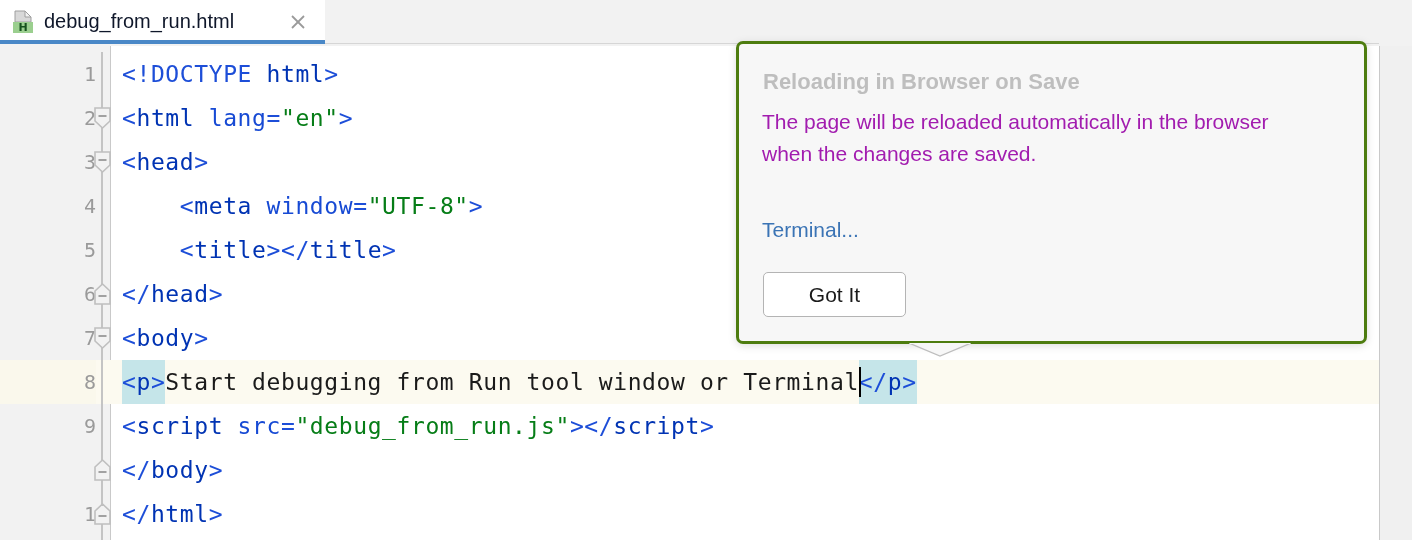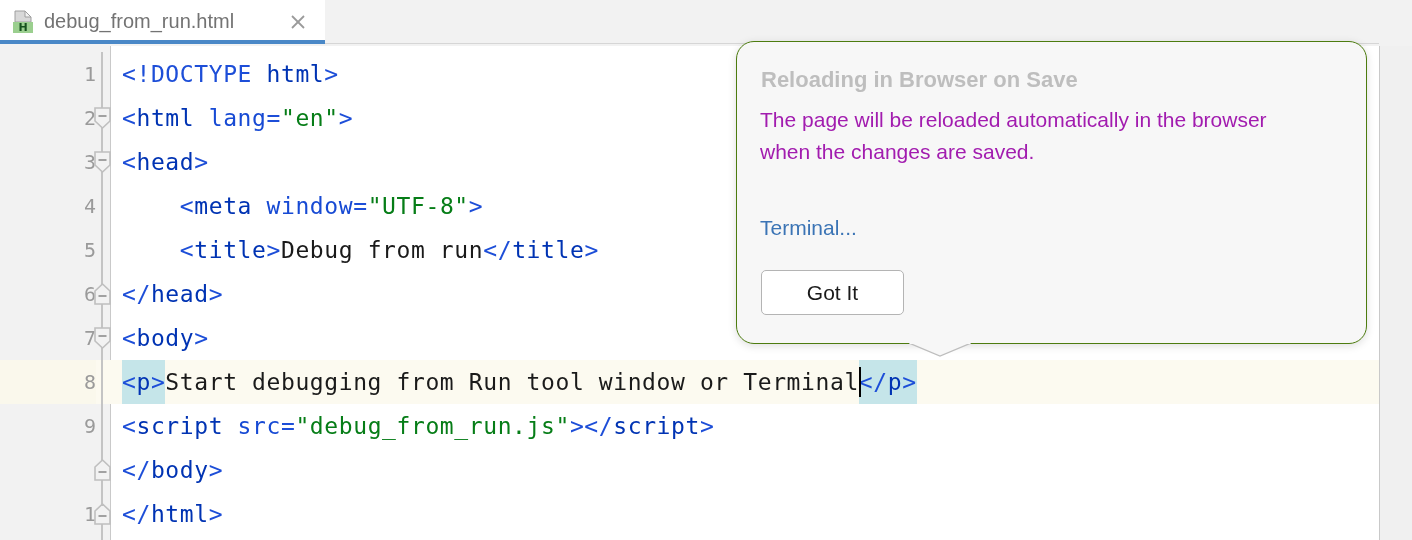--- a/index.html
+++ b/index.html
@@ -14,21 +14,21 @@
   
   .tabbar{position:absolute;left:0;top:0;width:1412px;height:46px;background:#F2F2F2;}
   .tab{
     position:absolute;left:0;top:0;width:325px;height:43px;
     background:#FFFFFF;display:flex;align-items:center;box-sizing:border-box;padding-left:12px;
   }
   .tab-underline{position:absolute;left:0;top:40px;width:325px;height:4px;background:#4A88C7;}
   .tab-icon{position:relative;width:22px;height:24px;flex:0 0 auto;margin-right:10px;}
   .tab-icon svg{display:block;}
   .tab-title{
-    font-family:"Liberation Sans", sans-serif;font-size:20px;color:#737373;
+    font-family:"Liberation Sans", sans-serif;font-size:20px;color:#0f172a;
     white-space:nowrap;letter-spacing:0px;
   }
   .tab-close{
     position:absolute;left:288px;top:12px;width:20px;height:20px;cursor:pointer;
   }
   .tab-close svg{display:block;}
   .tabbar-bottom-line{position:absolute;left:325px;top:43px;width:1054px;height:1px;background:#D6D6D6;}
 
   
   .editor{position:absolute;left:0;top:46px;width:1412px;height:494px;background:#FFFFFF;overflow:hidden;}
@@ -59,21 +59,21 @@
   .fold-vline{position:absolute;left:101px;width:2px;background:#C4C4C4;}
   .foldmark{position:absolute;left:94px;width:17px;height:22px;cursor:pointer;}
   .foldmark svg{display:block;}
 
   
   .caret{position:absolute;width:2px;height:30px;background:#000000;}
 
   
   .popup{
     position:absolute;left:736px;top:41px;width:631px;height:303px;
-    background:#F7F7F7;border:1px solid #4d7c0f;border-radius:18px;box-sizing:border-box;
+    background:#F7F7F7;border:3px solid #4d7c0f;border-radius:7px;box-sizing:border-box;
     box-shadow:0 2px 9px rgba(0,0,0,0.13);
   }
   .popup-title{
     position:absolute;left:24px;top:25px;
     font-family:"Liberation Sans", sans-serif;font-weight:bold;font-size:22px;color:#BEBEBE;
     white-space:nowrap;
   }
   .popup-body{
     position:absolute;left:23px;top:62px;width:528px;
     font-family:"Liberation Sans", sans-serif;font-size:21px;line-height:32px;color:#a21caf;
@@ -135,21 +135,21 @@
         <div class="row" style="top: 94px;">
           <div class="lineno-cell">3</div>
           <div class="code"><span class="t-punct">&lt;</span><span class="t-tag">head</span><span class="t-punct">&gt;</span></div>
         </div>
         <div class="row" style="top: 138px;">
           <div class="lineno-cell">4</div>
           <div class="code"><span class="t-punct">    &lt;</span><span class="t-tag">meta</span><span class="t-punct"> </span><span class="t-attr">window</span><span class="t-punct">=</span><span class="t-str">"UTF-8"</span><span class="t-punct">&gt;</span></div>
         </div>
         <div class="row" style="top: 182px;">
           <div class="lineno-cell">5</div>
-          <div class="code"><span class="t-punct">    &lt;</span><span class="t-tag">title</span><span class="t-punct">&gt;</span><span class="t-text">Debug from run</span><span class="t-punct">&lt;/</span><span class="t-tag">title</span><span class="t-punct">&gt;</span></div>
+          <div class="code"><span class="t-punct">    &lt;</span><span class="t-tag">title</span><span class="t-punct">&gt;</span><span class="t-punct">&lt;/</span><span class="t-tag">title</span><span class="t-punct">&gt;</span></div>
         </div>
         <div class="row" style="top: 226px;">
           <div class="lineno-cell">6</div>
           <div class="code"><span class="t-punct">&lt;/</span><span class="t-tag">head</span><span class="t-punct">&gt;</span></div>
         </div>
         <div class="row" style="top: 270px;">
           <div class="lineno-cell">7</div>
           <div class="code"><span class="t-punct">&lt;</span><span class="t-tag">body</span><span class="t-punct">&gt;</span></div>
         </div>
         <div class="row row-hl" style="top: 314px;">

